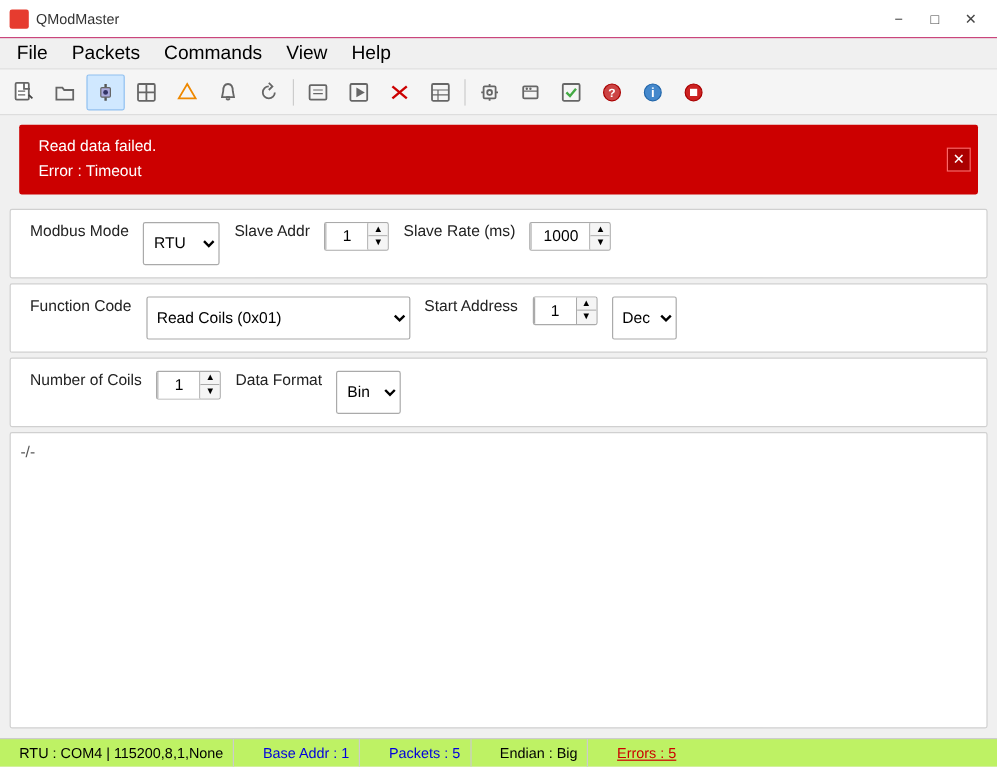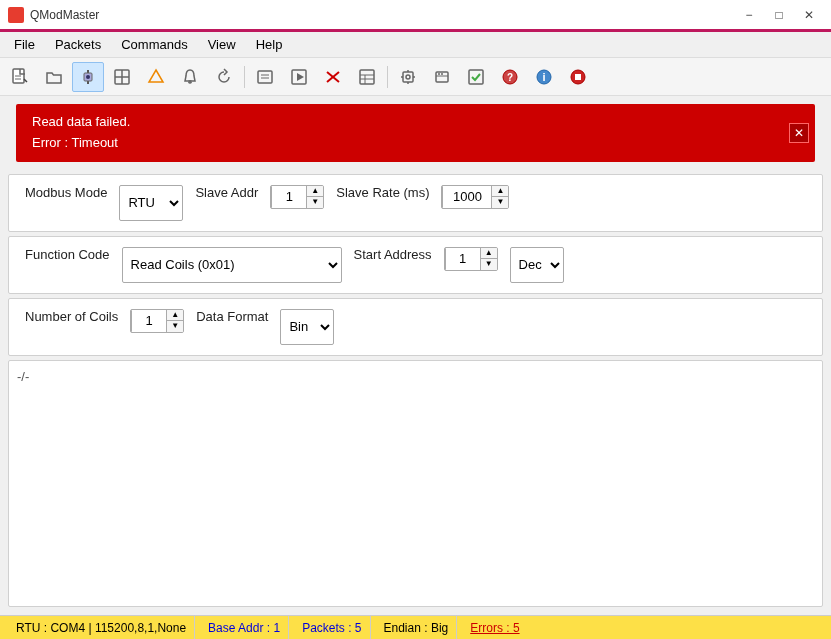--- a/index.html
+++ b/index.html
@@ -14,21 +14,21 @@
       overflow: hidden;
     }
 
     
     .title-bar {
       background: #ffffff;
       height: 32px;
       display: flex;
       align-items: center;
       padding: 0 8px;
-      border-bottom: 3px solid #be185d;
+      border-bottom: 1px solid #be185d;
       user-select: none;
     }
     .title-bar-icon {
       width: 16px;
       height: 16px;
       margin-right: 6px;
       background: #e63c2f;
       display: inline-block;
       border-radius: 2px;
     }
@@ -59,21 +59,21 @@
       background: #f0f0f0;
       height: 26px;
       display: flex;
       align-items: center;
       padding: 0 4px;
       border-bottom: 1px solid #ddd;
     }
     .menu-item {
       padding: 3px 10px;
       cursor: pointer;
-      font-size: 13px;
+      font-size: 16px;
       color: #000;
     }
 
     
     .toolbar {
       background: #f5f5f5;
       height: 38px;
       display: flex;
       align-items: center;
       padding: 0 4px;
@@ -216,26 +216,26 @@
       padding: 8px;
       display: flex;
       align-items: flex-start;
       font-size: 13px;
       color: #555;
     }
 
     
     .status-bar {
       height: 24px;
-      background: #fde047;
+      background: #bef264;
       border-top: 1px solid #ccc;
       display: flex;
       align-items: center;
       padding: 0 8px;
-      gap: 5px;
+      gap: 16px;
       font-size: 12px;
     }
     .status-seg {
       padding: 0 8px;
       border-right: 1px solid #ccc;
       height: 100%;
       display: flex;
       align-items: center;
       white-space: nowrap;
     }

